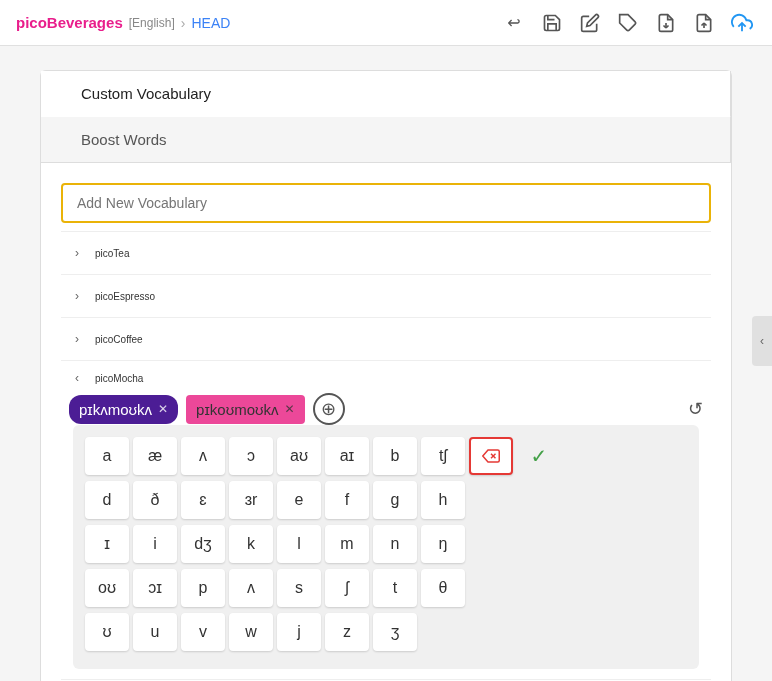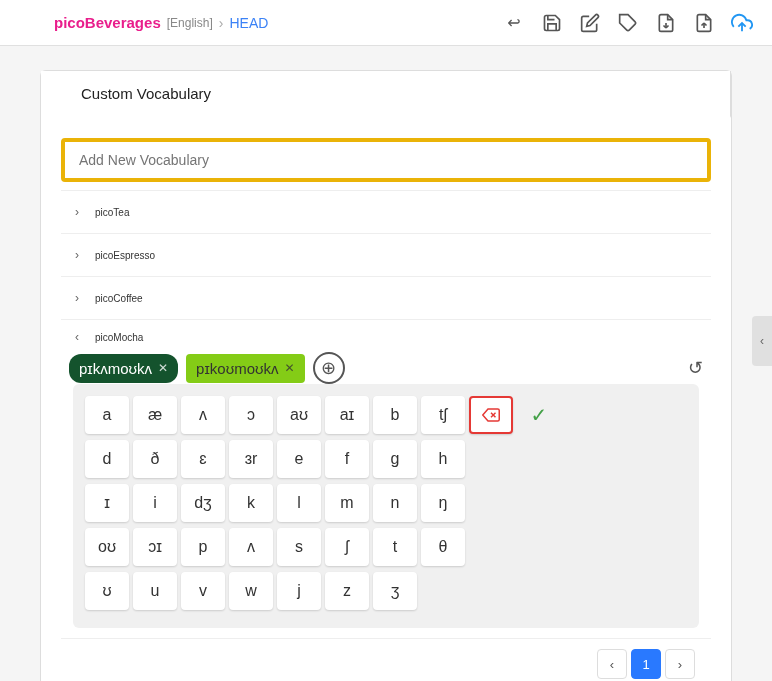--- a/index.html
+++ b/index.html
@@ -19,21 +19,20 @@
       justify-content: space-between;
       background: #fff;
       border-bottom: 1px solid #e0e0e0;
       padding: 0 16px;
       height: 46px;
     }
     .topbar-left {
       display: flex;
       align-items: center;
       gap: 6px;
-      margin-left: 38px;
     }
     .topbar-brand {
       color: #e91e8c;
       font-weight: 600;
       font-size: 15px;
     }
     .topbar-lang {
       color: #888;
       font-size: 12px;
     }
@@ -100,21 +99,21 @@
 
     
     .tab-content {
       padding: 20px;
     }
 
     
     .search-input {
       width: 100%;
       padding: 10px 14px;
-      border: 4px solid #eab308;
+      border: 2px solid #eab308;
       border-radius: 4px;
       font-size: 14px;
       color: #999;
       outline: none;
       margin-bottom: 8px;
     }
 
     
     .vocab-list {
       border-top: 1px solid #eee;
@@ -157,26 +156,26 @@
     }
     .phonetic-tag {
       display: flex;
       align-items: center;
       padding: 6px 10px;
       border-radius: 4px;
       font-size: 15px;
       gap: 6px;
     }
     .phonetic-tag.active {
-      background: #14532d;
+      background: #4c1d95;
       color: #fff;
       border-radius: 12px;
     }
     .phonetic-tag.inactive {
-      background: #84cc16;
+      background: #ec4899;
       color: #333;
     }
     .phonetic-tag-close {
       cursor: pointer;
       font-size: 12px;
       opacity: 0.8;
     }
     .phonetic-add {
       width: 32px;
       height: 32px;
@@ -341,20 +340,21 @@
         </svg>
     </span>
   </div>
 </div>
 
 <div class="main">
   <div class="tabs-container">
 
     <div class="tabs-header">
       <div class="tab active">Custom Vocabulary</div>
+      <div class="tab">Boost Words</div>
     </div>
 
     <div class="tab-content">
 
       
       <input class="search-input" type="text" placeholder="Add New Vocabulary" style="">
 
       
       <div class="vocab-list">
 

